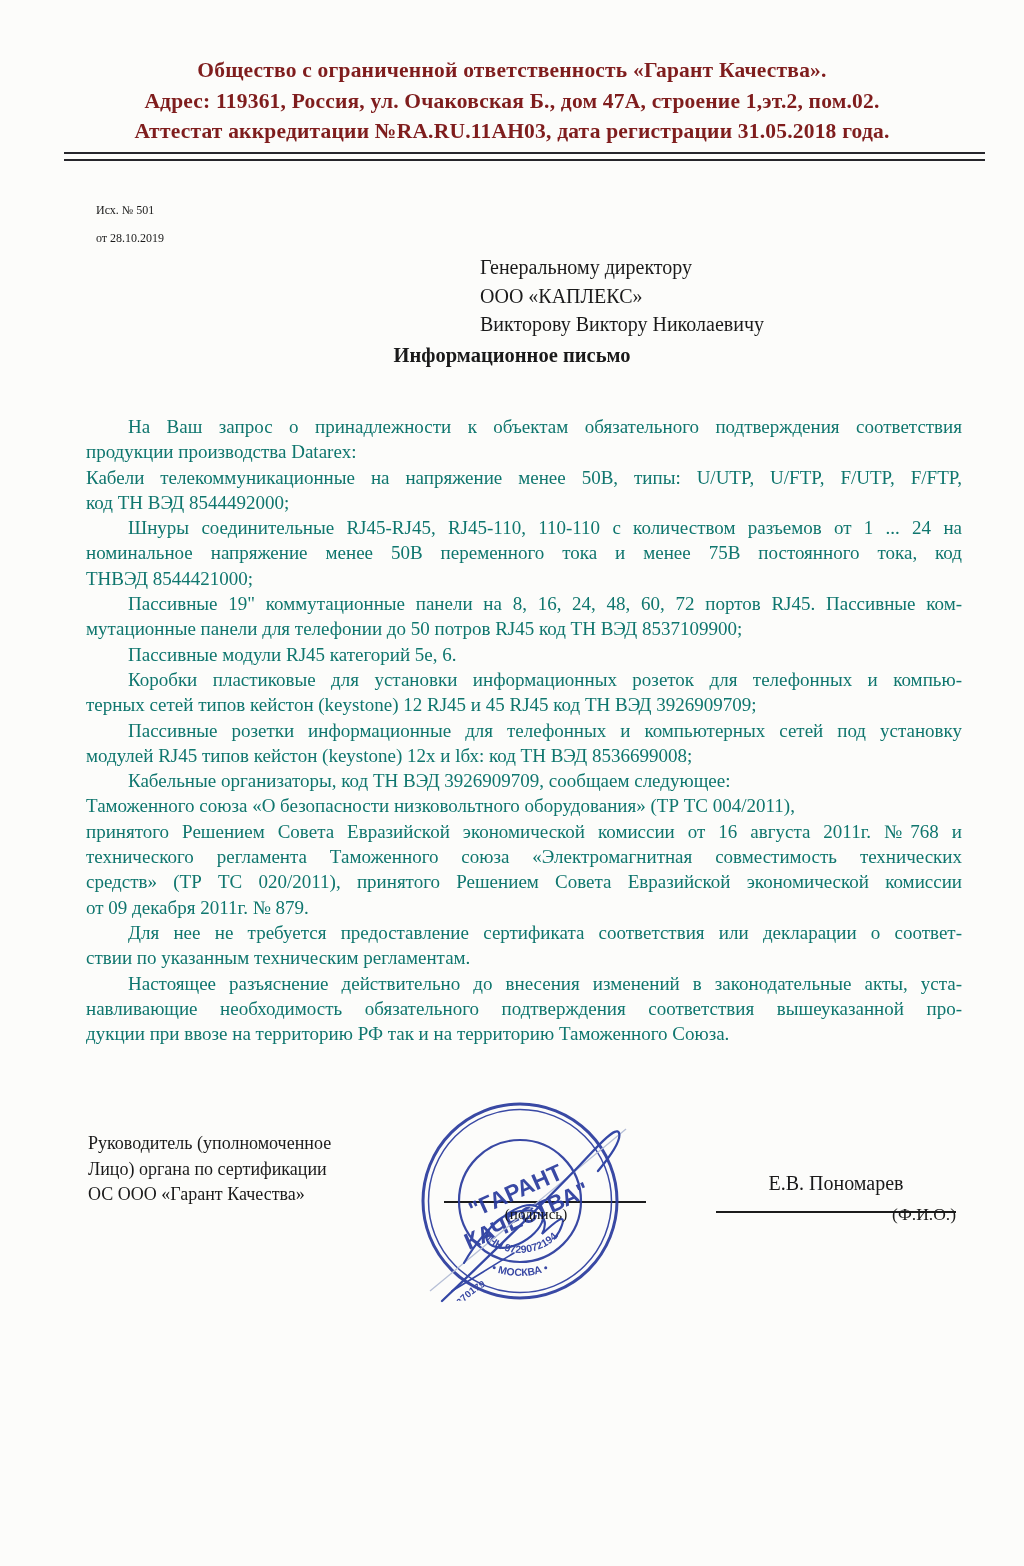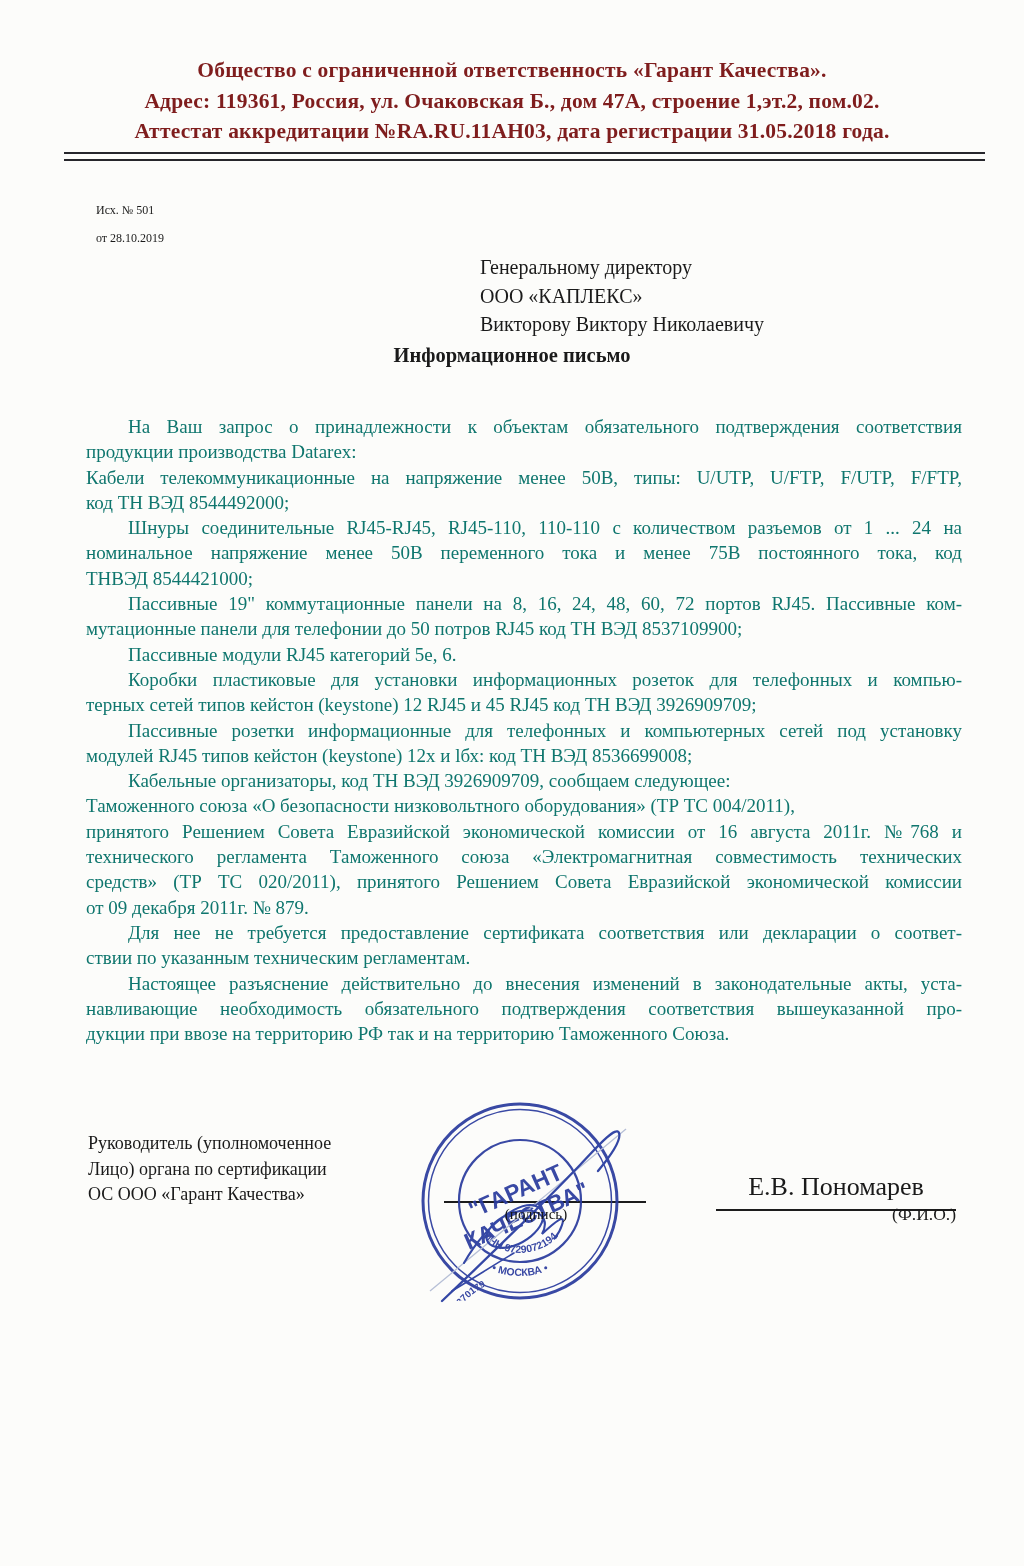--- a/index.html
+++ b/index.html
@@ -40,21 +40,21 @@
   .sign-line{
     position:absolute;top:1201px;left:444px;width:202px;height:2px;
     background:#1c1c1c;
   }
   .podpis{
     position:absolute;top:1206px;left:466px;width:140px;
     text-align:center;font-size:15px;color:#141414;
   }
   .name-line{
     position:absolute;top:1172px;left:716px;width:240px;
-    text-align:center;font-size:26px;padding-bottom:7px;
+    text-align:center;font-size:20px;padding-bottom:16px;
     border-bottom:2px solid #1c1c1c;
   }
   .fio{
     position:absolute;top:1204px;left:716px;width:240px;
     text-align:right;font-size:17.5px;
   }
   .stamp{position:absolute;top:1101px;left:420px;width:200px;height:200px;opacity:.93;}
   .stamp text{font-family:"Liberation Sans","DejaVu Sans",sans-serif;}
   .autograph{position:absolute;top:1095px;left:408px;width:250px;height:215px;overflow:visible;}
 </style>

